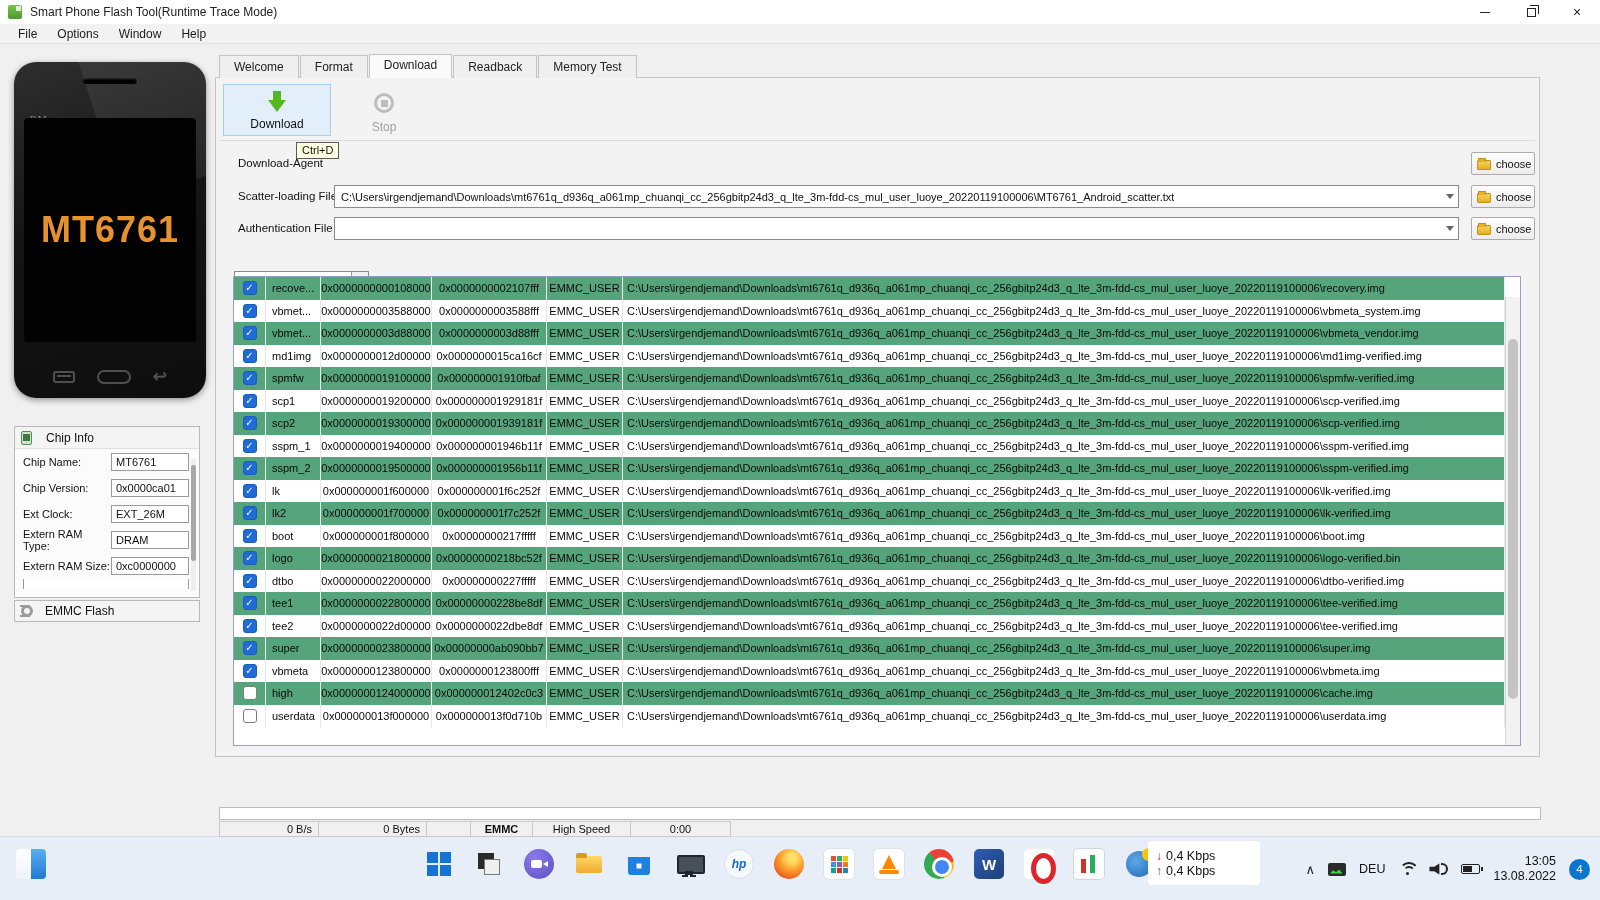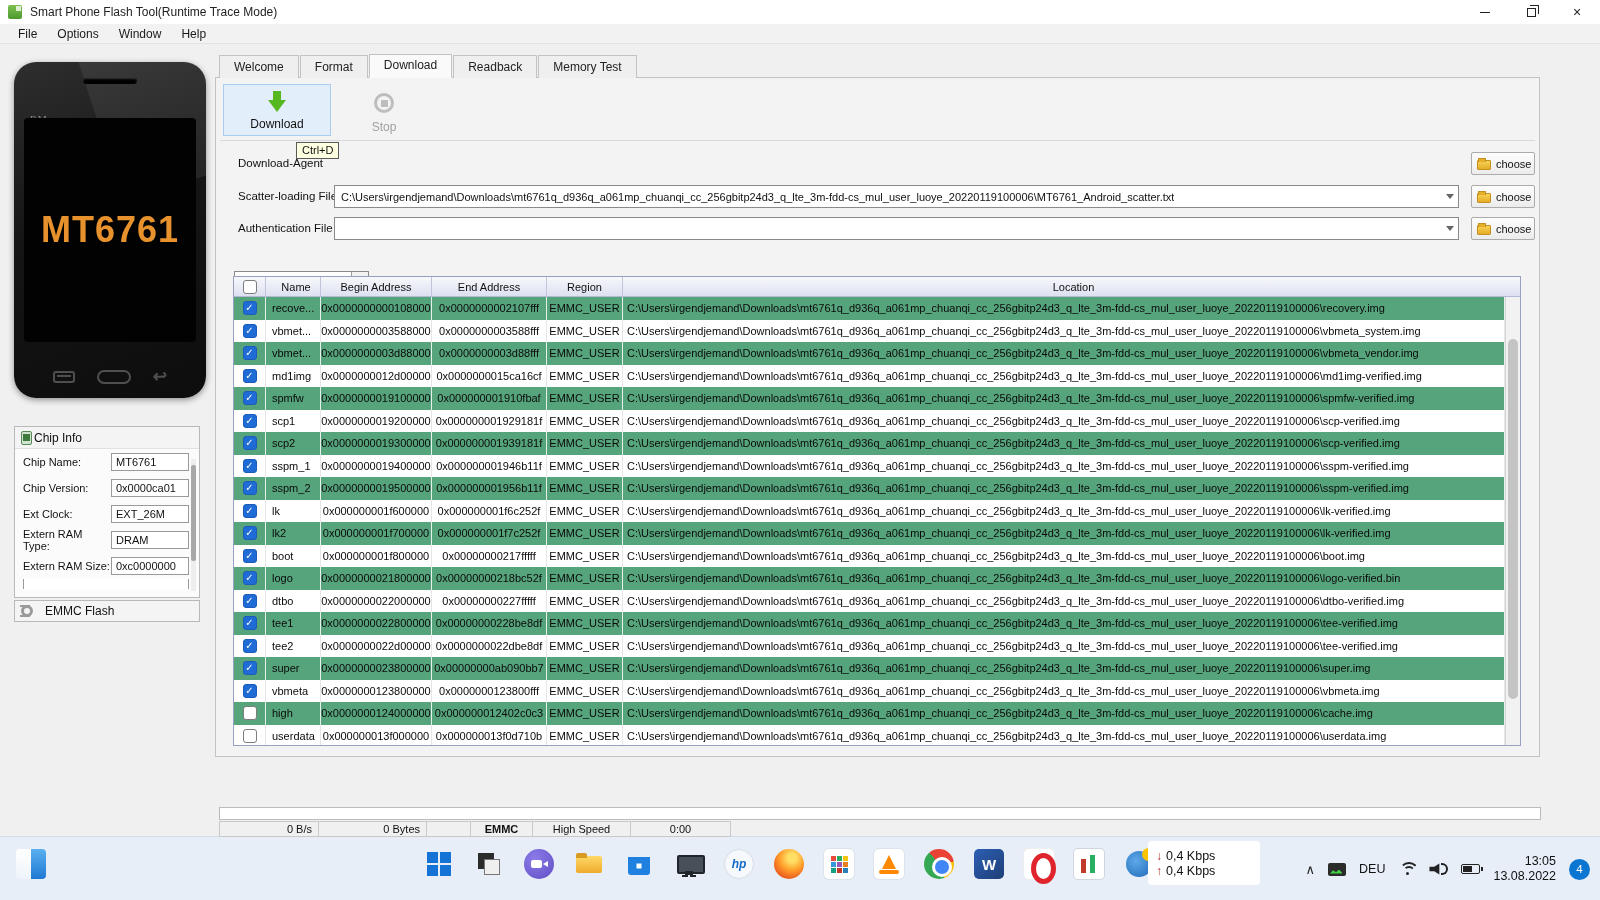--- a/index.html
+++ b/index.html
@@ -28,21 +28,21 @@
   .phone-screen { position:absolute; left:10px; right:10px; top:56px; bottom:56px; background:#020202; border-radius:4px; display:flex; align-items:center; justify-content:center; }
   .phone-chip { color:#e8922e; font-size:36px; font-weight:bold; letter-spacing:1px; }
   .phone-nav { position:absolute; bottom:14px; left:0; right:0; display:flex; justify-content:space-around; align-items:center; padding:0 28px; }
   .nav-menu { width:22px; height:12px; border:2px solid #4f4f4f; border-radius:3px; position:relative; }
   .nav-menu::after { content:""; position:absolute; left:2px; right:2px; top:2px; height:2px; background:#4f4f4f; }
   .nav-home { width:34px; height:14px; border:2px solid #4f4f4f; border-radius:7px; }
   .nav-back { color:#4f4f4f; font-size:17px; font-weight:bold; line-height:12px; }
 
   
   .chip-group { position:absolute; left:14px; top:426px; width:186px; height:172px; background:#fbfbfb; border:1px solid #b9b9b9; overflow:hidden; }
-  .chip-head { height:22px; display:flex; align-items:center; gap:2px; padding-left:6px; border-bottom:1px solid #e0e0e0; background:#f4f4f4; }
+  .chip-head { height:22px; display:flex; align-items:center; gap:14px; padding-left:6px; border-bottom:1px solid #e0e0e0; background:#f4f4f4; }
   .chip-head-ico { width:11px; height:14px; background:#cfe3cf; border:1px solid #5a8a5a; border-radius:2px; position:relative; }
   .chip-head-ico::after { content:""; position:absolute; inset:2px 1px 3px 1px; background:#3f7a3f; }
   .chip-head-label { font-size:12px; color:#111; }
   .cirow { display:flex; align-items:center; height:26px; padding:0 10px 0 8px; }
   .cilab { width:88px; font-size:11px; color:#111; }
   .cival { flex:1; height:18px; background:#fff; border:1px solid #9a9a9a; padding:2px 4px; font-size:11px; color:#111; overflow:hidden; white-space:nowrap; }
   .cirow.cut { height:10px; overflow:hidden; }
   .chip-scroll { position:absolute; right:3px; top:32px; width:5px; height:132px; background:#eee; }
   .chip-scroll-thumb { position:absolute; top:6px; width:5px; height:96px; background:#a8a8a8; border-radius:2px; }
   .emmc-bar { position:absolute; left:14px; top:600px; width:186px; height:22px; border:1px solid #b9b9b9; background:#f4f4f4; display:flex; align-items:center; gap:12px; padding-left:6px; }
@@ -312,30 +312,20 @@
           <span class="choose-label">choose</span>
         </div>
       </div>
 
       <div class="mode-select">
         <span class="val">Download Only</span>
         <span class="mode-drop"></span>
       </div>
 
       <div class="ptable">
-        <div class="thead">
-          <span class="hc c-check">
-              <span class="cb"></span>
-            </span>
-          <span class="hc c-name" style="justify-content:center;">Name</span>
-          <span class="hc c-begin">Begin Address</span>
-          <span class="hc c-end">End Address</span>
-          <span class="hc c-region">Region</span>
-          <span class="hc c-loc" style="justify-content:center; border-right:none;">Location</span>
-        </div>
         <div class="tbody" style="margin-right:15px;">
             <div class="trow sel">
               <span class="cbcell c-check">
                 <span class="cb on">✓</span>
               </span>
               <span class="tcell c-name">recove...</span>
               <span class="tcell c-begin">0x0000000000108000</span>
               <span class="tcell c-end">0x0000000002107fff</span>
               <span class="tcell c-region">EMMC_USER</span>
               <span class="tcell c-loc">C:\Users\irgendjemand\Downloads\mt6761q_d936q_a061mp_chuanqi_cc_256gbitp24d3_q_lte_3m-fdd-cs_mul_user_luoye_20220119100006\recovery.img</span>

